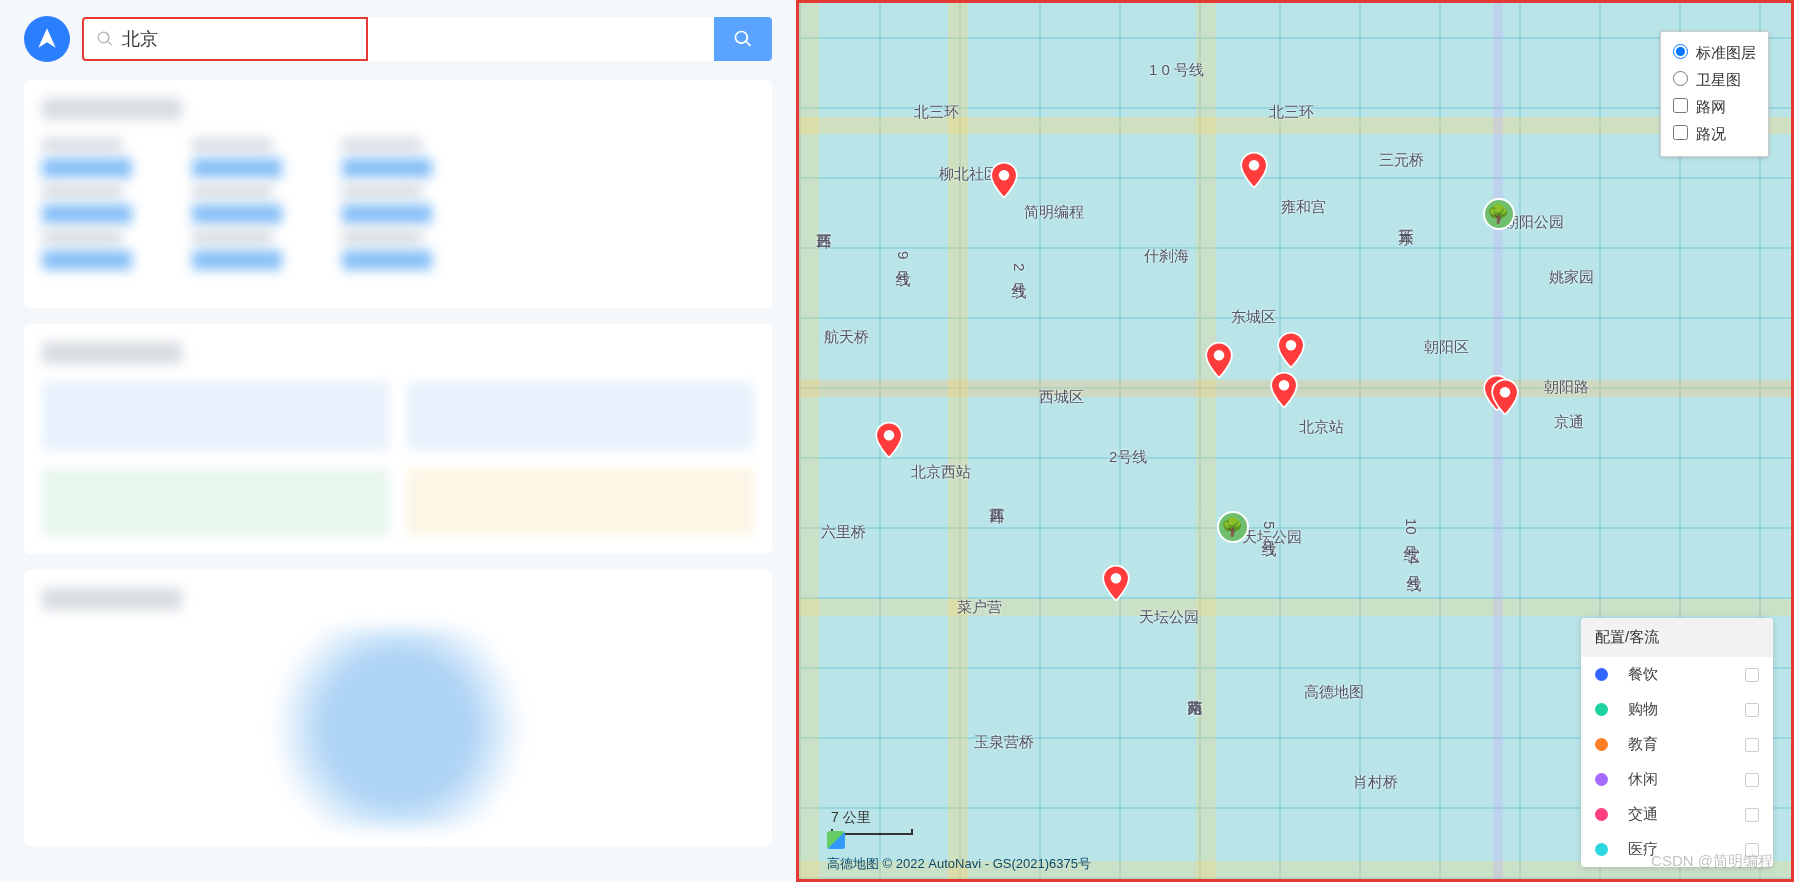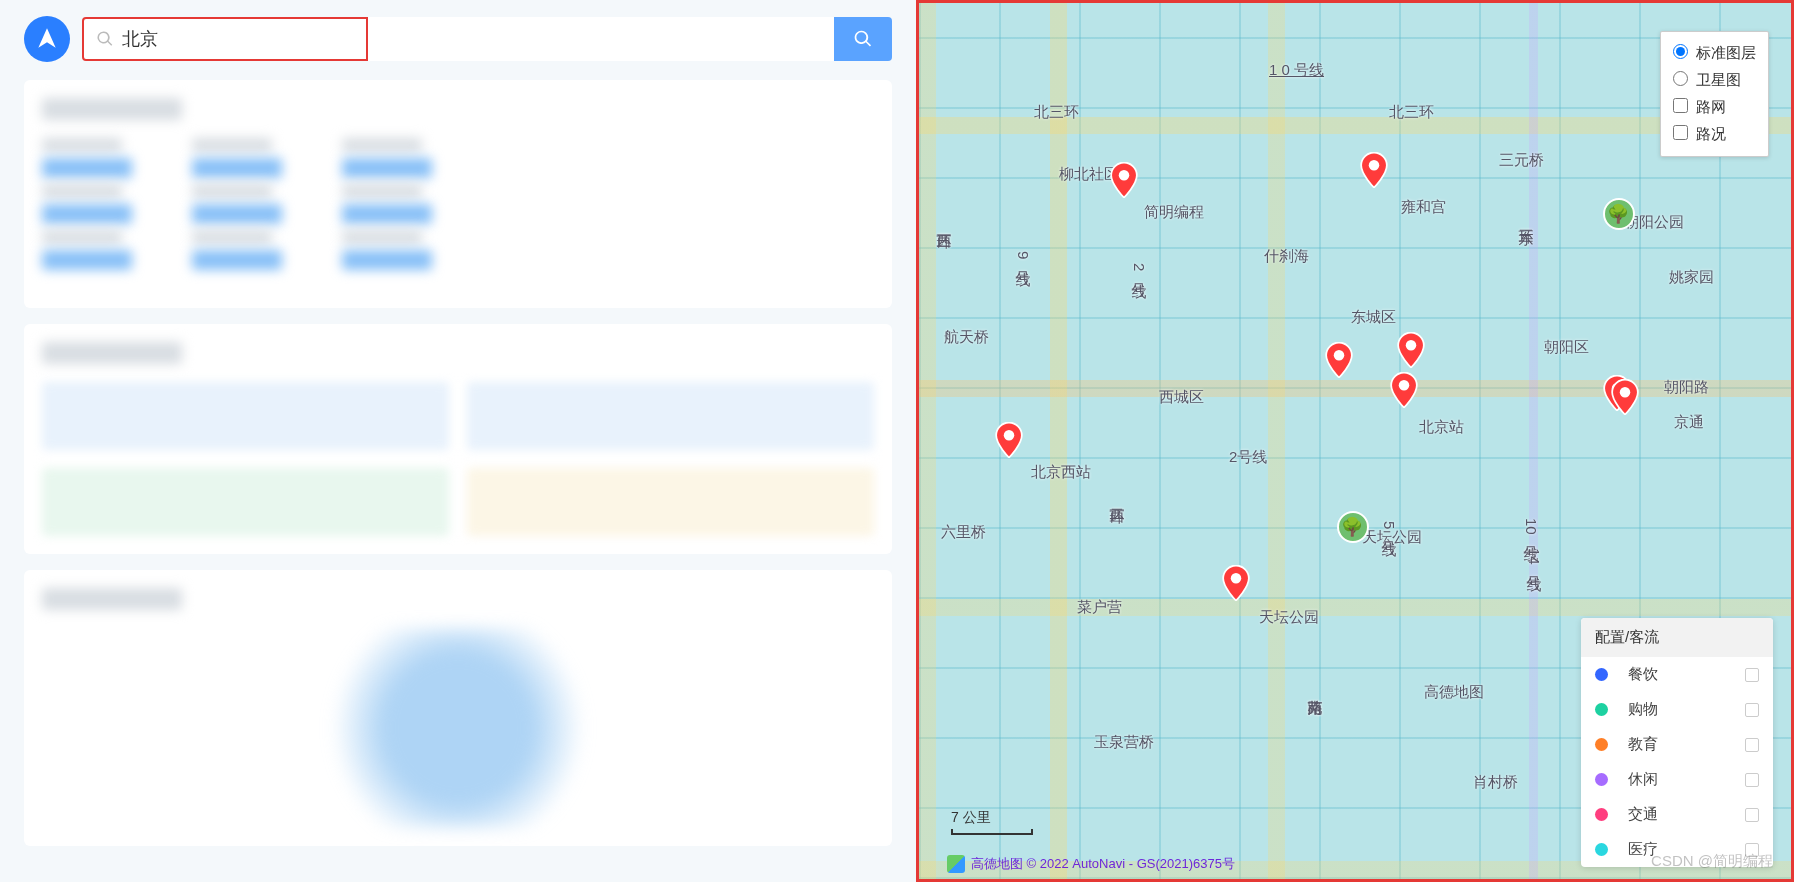--- a/index.html
+++ b/index.html
@@ -5,21 +5,21 @@
     * { margin: 0; padding: 0; box-sizing: border-box; }
     body {
       font-family: -apple-system, "PingFang SC", "Microsoft YaHei", sans-serif;
       background: #f0f4f8;
       width: 1794px;
       height: 882px;
       display: flex;
       overflow: hidden;
     }
     .left-panel {
-      width: 916px;
+      width: 796px;
       padding: 16px 24px;
       background: #f4f8fb;
     }
     .search-bar {
       display: flex;
       align-items: center;
       gap: 0;
       margin-bottom: 18px;
     }
     .logo {
@@ -175,24 +175,25 @@
     .scale-bar .bar {
       width: 82px; height: 6px;
       border: 2px solid #333;
       border-top: none;
       margin-top: 2px;
     }
     .attribution {
       position: absolute;
       bottom: 6px; left: 28px;
       font-size: 13px;
-      color: #6d28d9;
+      color: #0c4a6e;
       display: flex;
       align-items: flex-start;
       gap: 6px;
+      flex-direction: column;
     }
     .amap-logo {
       width: 18px; height: 18px;
       background: linear-gradient(135deg,#6c6 0 50%,#39f 50%);
       border-radius: 3px;
     }
     .watermark {
       position: absolute;
       bottom: 8px; right: 18px;
       font-size: 15px;
@@ -320,21 +321,21 @@
       <div class="map-label" style="left: 602px; top: 515px; writing-mode: vertical-rl;">10号线</div>
       <div class="map-label" style="left: 158px; top: 595px;">菜户营</div>
       <div class="map-label" style="left: 340px; top: 605px;">天坛公园</div>
       <div class="map-label" style="left: 386px; top: 685px; writing-mode: vertical-rl;">南苑路</div>
       <div class="map-label" style="left: 505px; top: 680px;">高德地图</div>
       <div class="map-label" style="left: 175px; top: 730px;">玉泉营桥</div>
       <div class="map-label" style="left: 605px; top: 545px; writing-mode: vertical-rl;">14号线</div>
       <div class="map-label" style="left: 554px; top: 770px;">肖村桥</div>
       <div class="map-label" style="left: 94px; top: 248px; writing-mode: vertical-rl;">9号线</div>
       <div class="map-label" style="left: 210px; top: 260px; writing-mode: vertical-rl;">2号线</div>
-      <div class="map-label" style="left: 350px; top: 58px; text-decoration: underline;">1 0 号线</div>
+      <div class="map-label" style="left: 350px; top: 58px;">1 0 号线</div>
       <div class="map-label" style="left: 460px; top: 518px; writing-mode: vertical-rl;">5号线</div>
     </div>
   <div id="map-markers">
       <div class="marker" style="left: 205px; top: 195px;"><svg viewBox="0 0 24 30">
           <path fill="#ff3b3b" stroke="#fff" stroke-width="1.5" d="M12 0C6 0 1 5 1 11c0 8 11 19 11 19s11-11 11-19C23 5 18 0 12 0z"></path>
           <circle cx="12" cy="11" r="4.5" fill="#fff"></circle>
         </svg></div>
       <div class="marker" style="left: 455px; top: 185px;"><svg viewBox="0 0 24 30">
           <path fill="#ff3b3b" stroke="#fff" stroke-width="1.5" d="M12 0C6 0 1 5 1 11c0 8 11 19 11 19s11-11 11-19C23 5 18 0 12 0z"></path>
           <circle cx="12" cy="11" r="4.5" fill="#fff"></circle>

